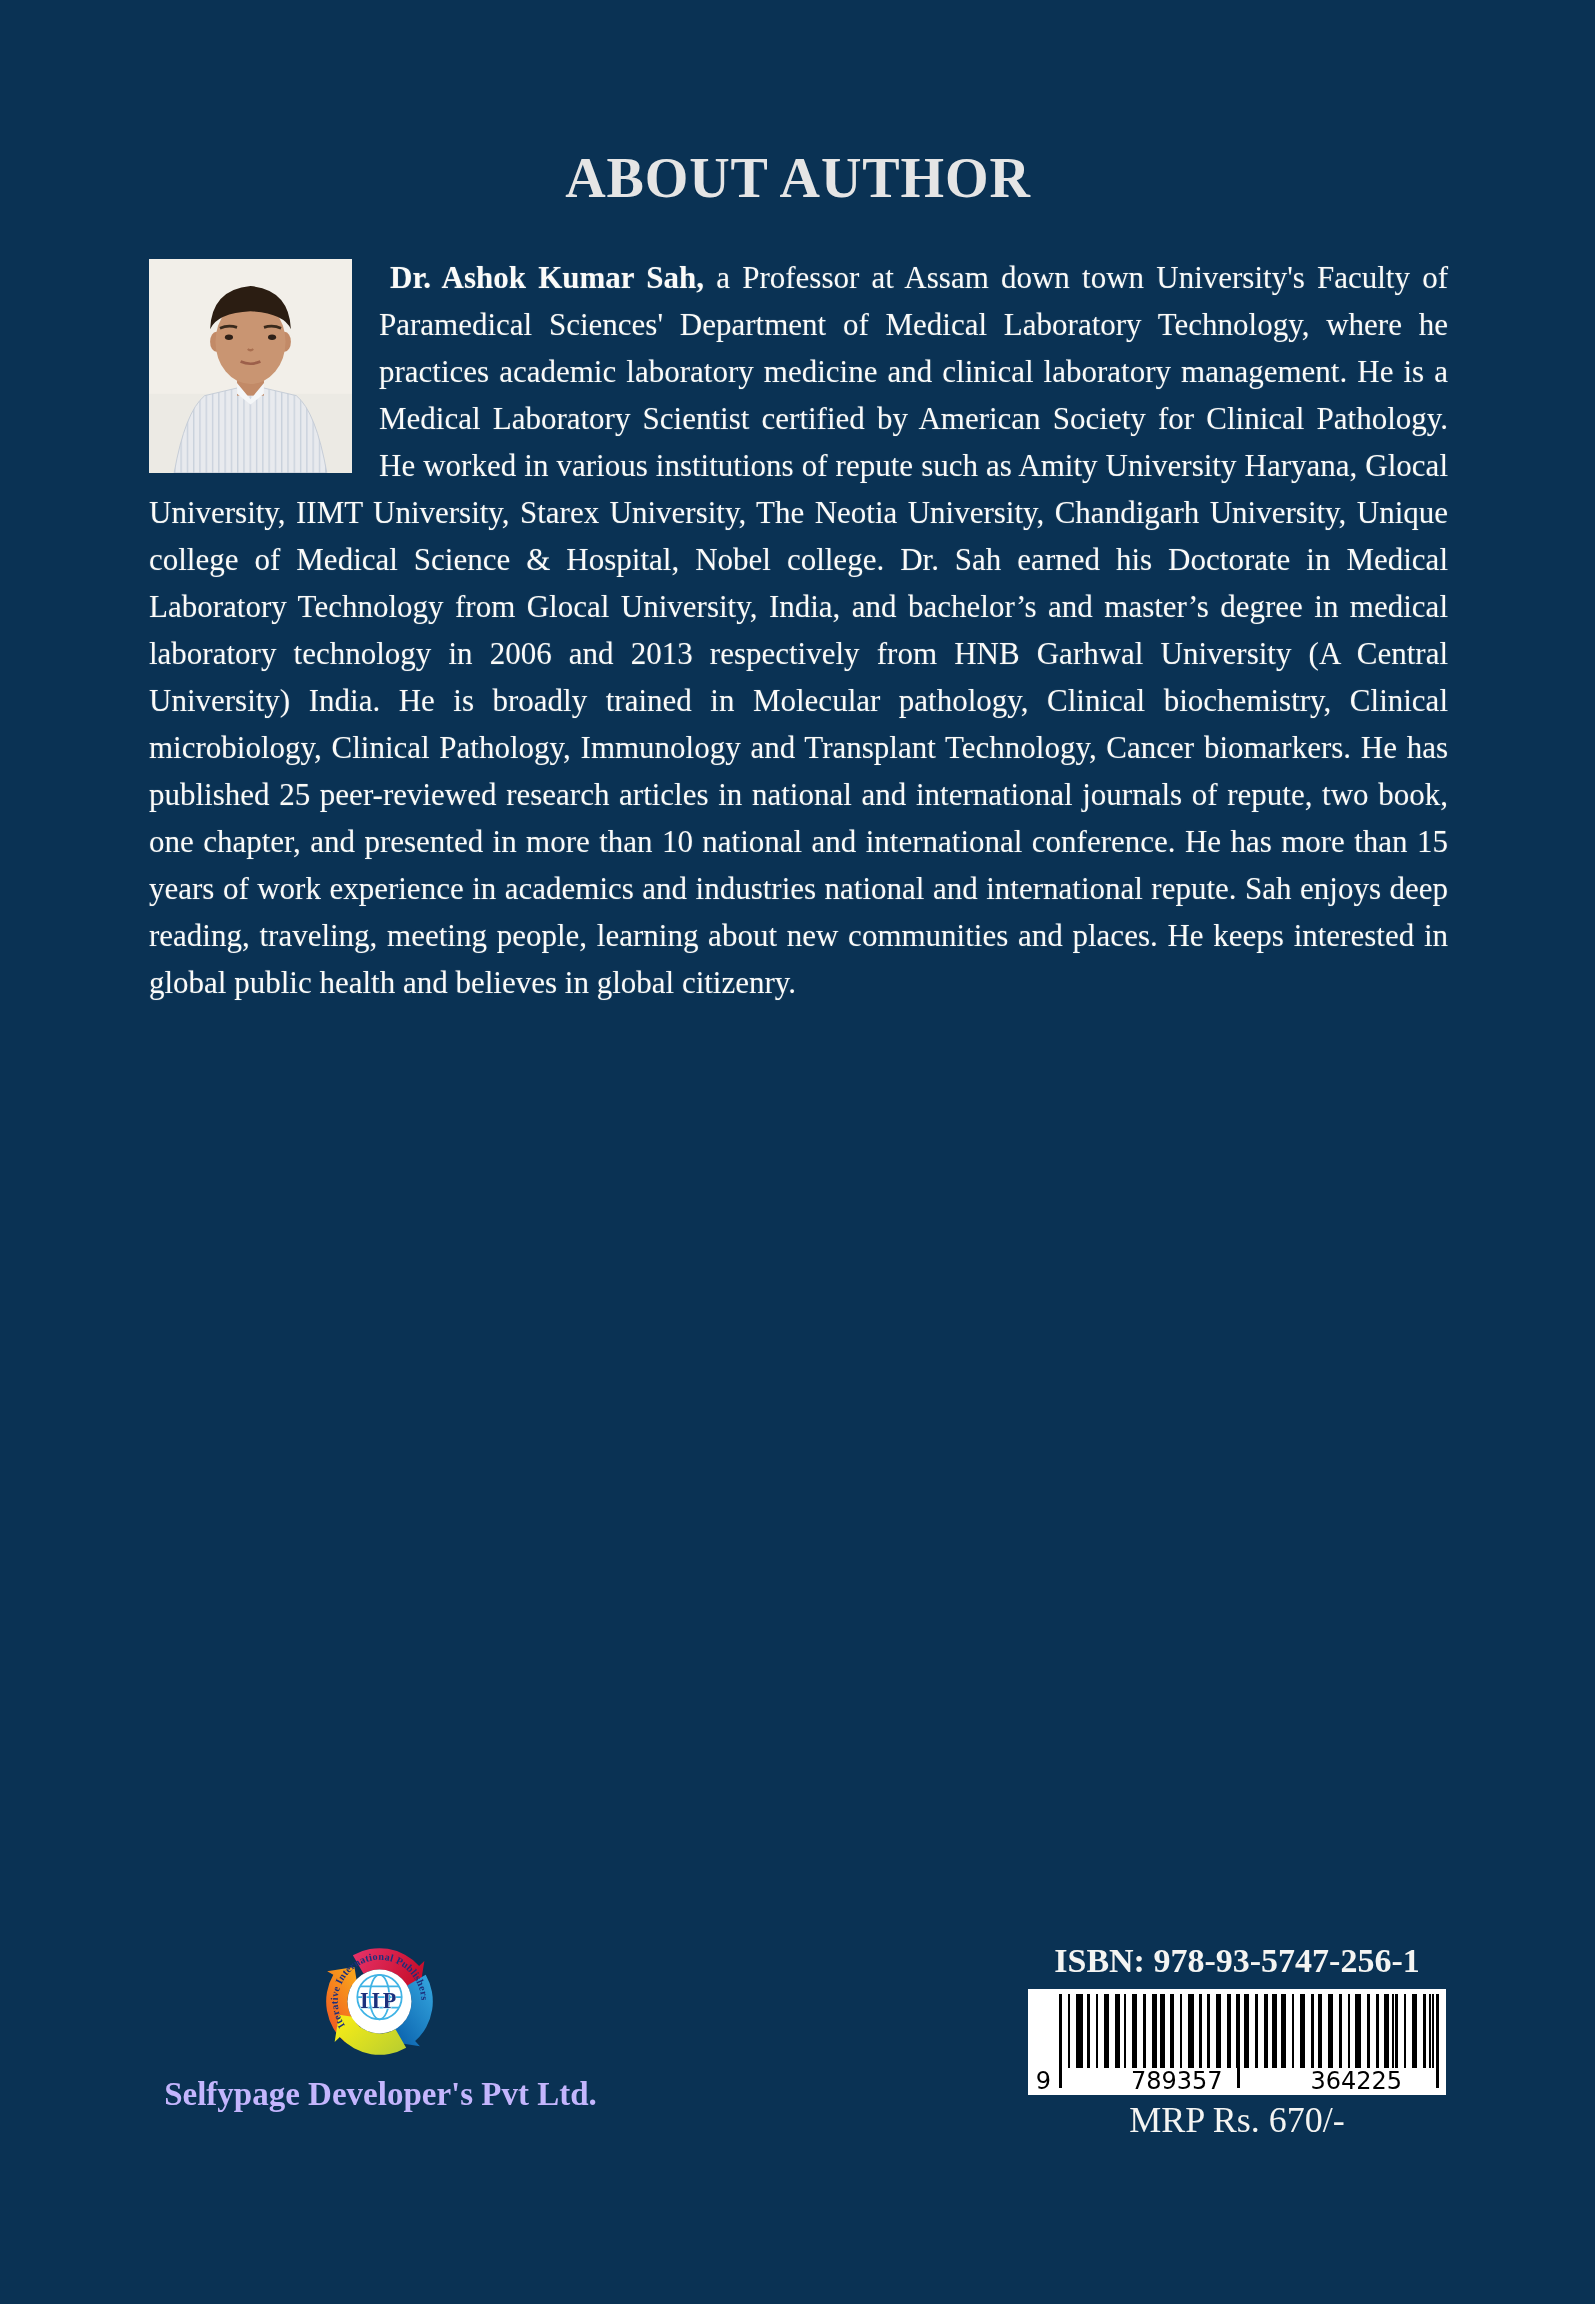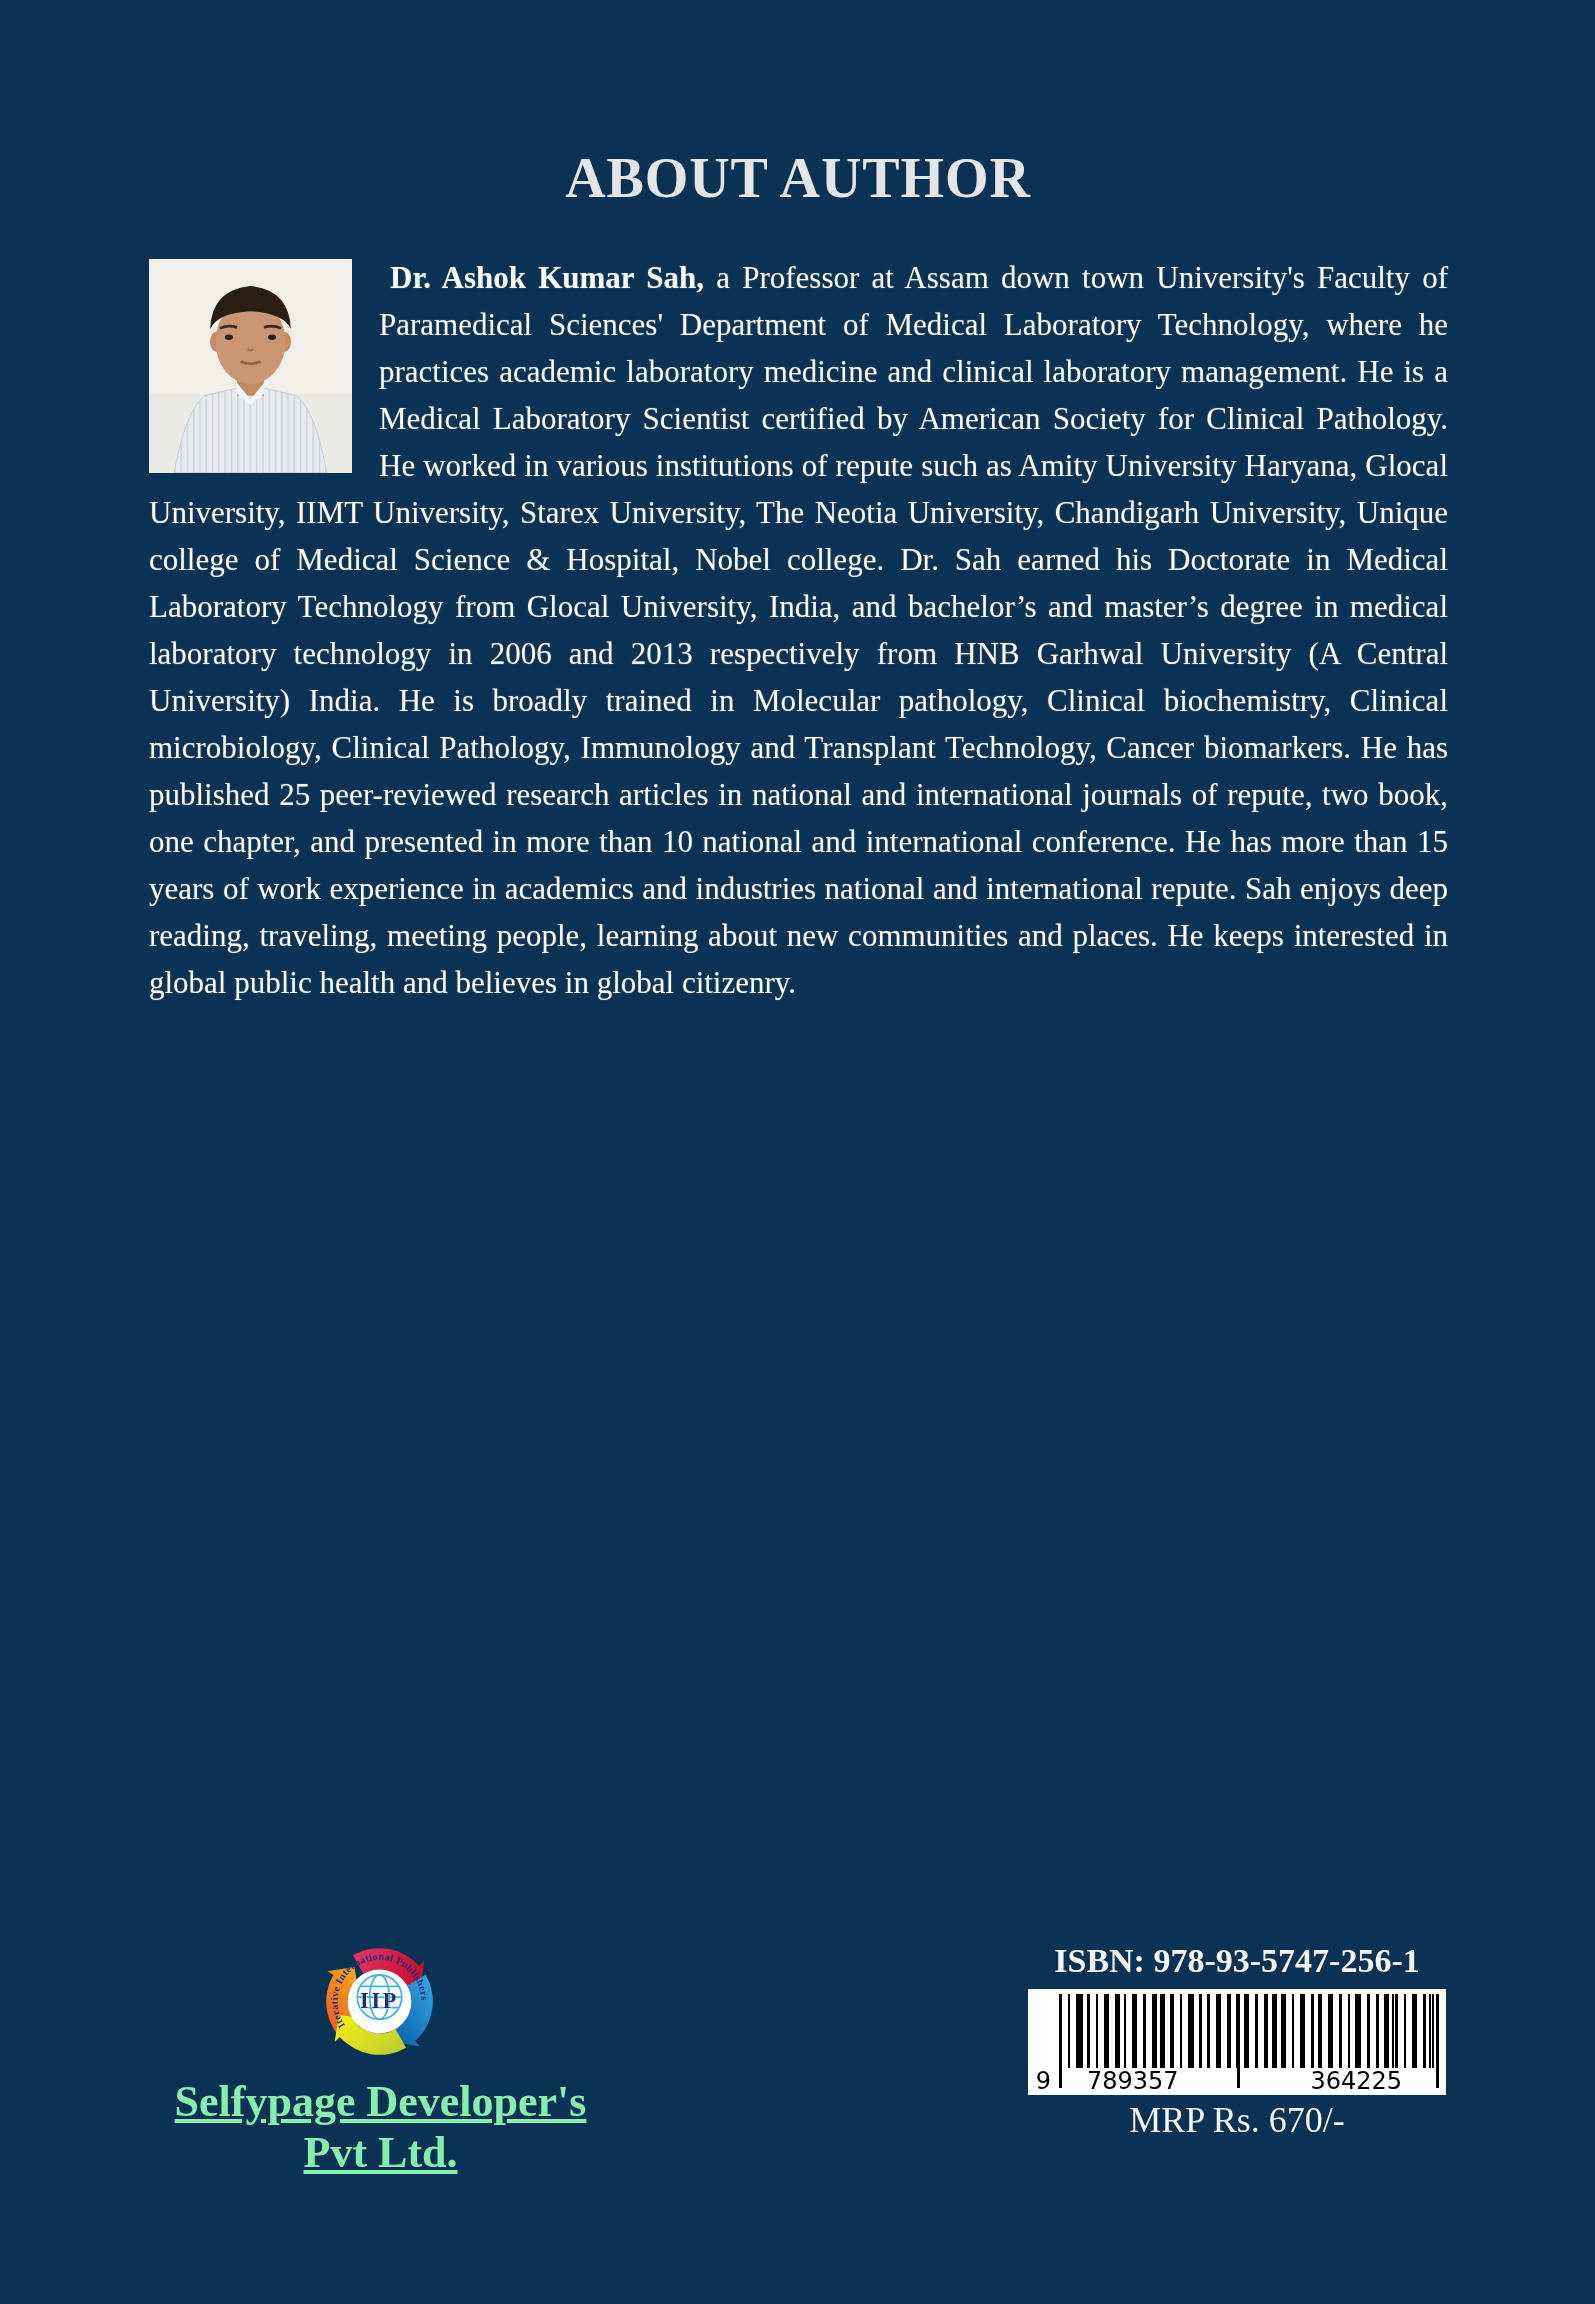--- a/index.html
+++ b/index.html
@@ -20,21 +20,21 @@
   }
   .bio .lead{font-weight:bold;margin-left:11px;}
   .photo{
     float:left;width:203px;height:214px;
     margin:5.4px 27px 12.6px 0;display:block;background:#f2efe9;
   }
   
   .logo{position:absolute;left:304px;top:1926px;width:151px;height:151px;}
   .publisher-name{
     position:absolute;left:153px;top:2076px;width:455px;
-    text-align:center;font-size:44px;font-weight:bold;color:#86efac;text-decoration:underline;
+    text-align:center;font-size:33px;font-weight:bold;color:#c4b5fd;
   }
   .isbn-label{
     position:absolute;left:1028px;top:1942px;width:418px;
     text-align:center;font-size:34px;font-weight:bold;color:#f4f4f2;
   }
   .barcode{
     position:absolute;left:1028px;top:1989px;width:418px;height:106px;
     background:#ffffff;
   }
   .bc-bars{
@@ -46,21 +46,21 @@
   .bc-guard{position:absolute;top:5.4px;bottom:7.2px;width:2.7px;background:#000;}
   .bc-guard.g-left{left:31px;}
   .bc-guard.g-mid{left:209px;}
   .bc-guard.g-right{right:7.2px;}
   .bc-digits{
     position:absolute;left:0;right:0;bottom:0;height:27px;
     display:flex;align-items:flex-end;
     font-family:"DejaVu Sans", sans-serif;font-size:24px;line-height:27px;color:#000;
   }
   .bc-digits .d-lead{width:31px;text-align:center;flex:0 0 auto;}
-  .bc-digits .d-g1{flex:1 1 0;text-align:left;padding-left:28px;}
+  .bc-digits .d-g1{flex:1 1 0;text-align:center;padding-left:28px;}
   .bc-digits .d-g2{flex:1 1 0;text-align:center;}
   .mrp{
     position:absolute;left:1028px;top:2099px;width:418px;
     text-align:center;font-size:36px;font-weight:normal;color:#f4f4f2;
   }
 </style>
 </head>
 <body>
 
 <h1 class="title">ABOUT AUTHOR</h1>

